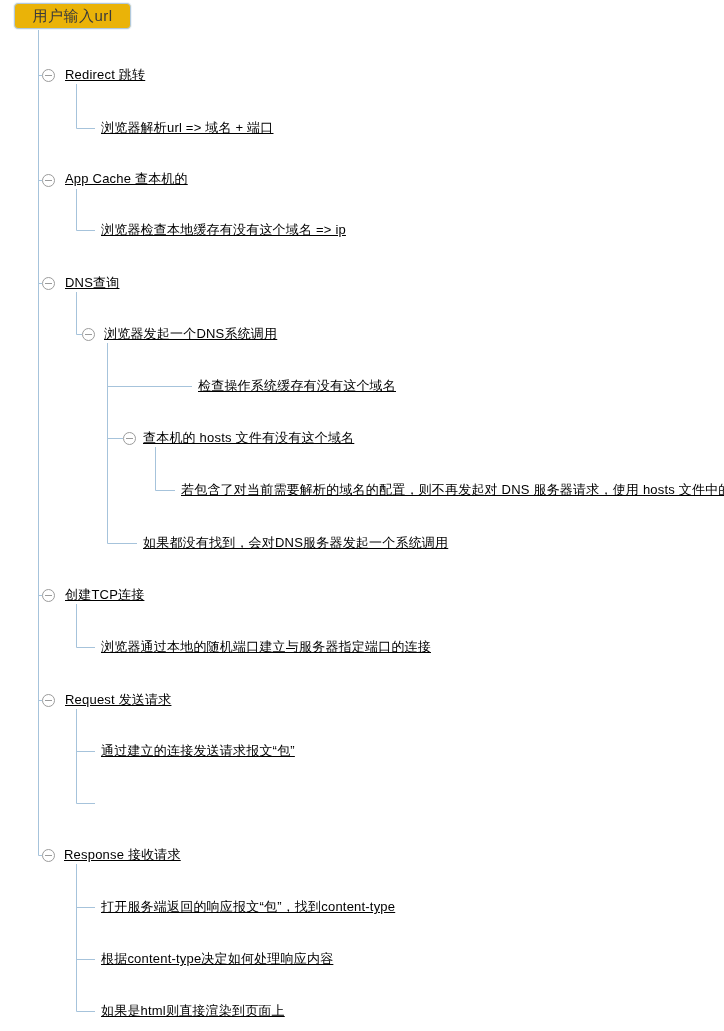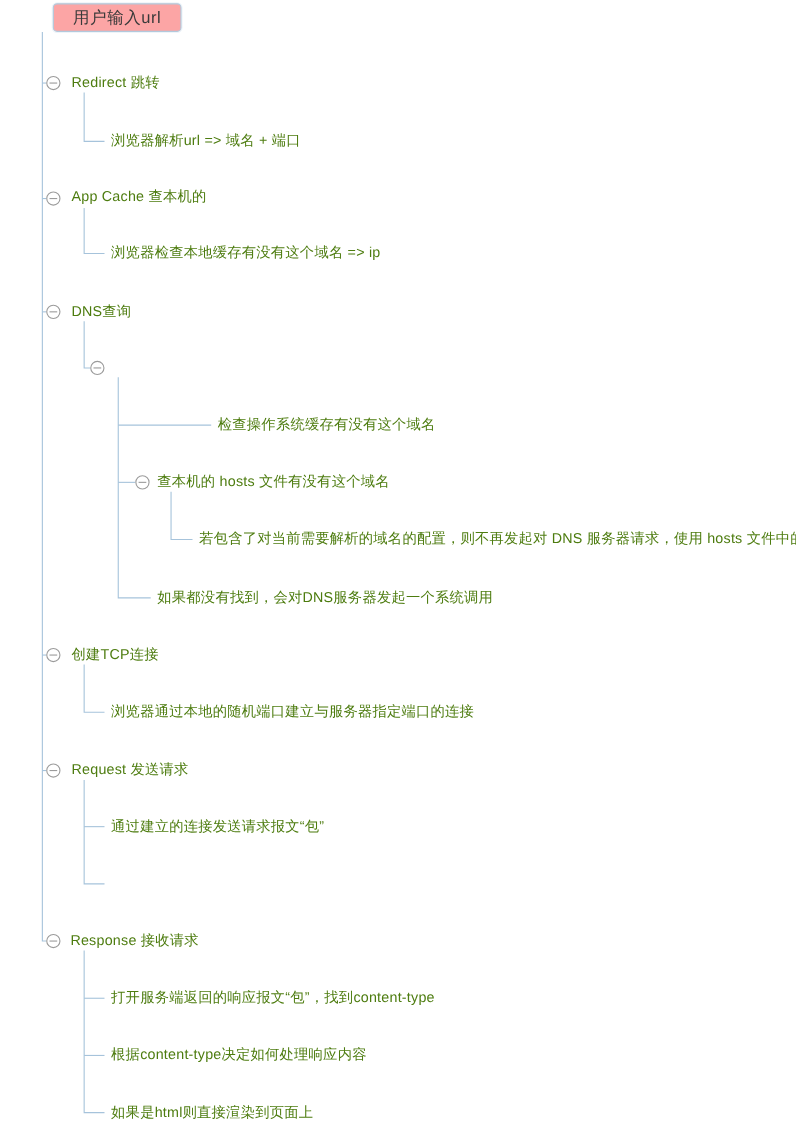--- a/index.html
+++ b/index.html
@@ -6,38 +6,38 @@
   html, body { background: #ffffff; }
   body {
     font-family: "Liberation Sans", "DejaVu Sans", sans-serif;
     width: 724px; height: 1031px;
     position: relative; overflow: hidden;
   }
   .canvas { position: absolute; left: 0; top: 0; width: 724px; height: 1031px; }
   .lines-svg { position: absolute; left: 0; top: 0; z-index: 0; }
   .root-node {
     position: absolute; left: 14px; top: 3px; width: 117px; height: 26px;
-    background: #fca5a5;
+    background: #eab308;
     border: 1px solid #b2c9dc;
     border-radius: 4px;
     box-shadow: 0 0 0 1px #eef4f9;
     display: flex; align-items: center; justify-content: center;
     z-index: 2;
-    margin-left: 34px;
   }
   .root-node span {
     font-size: 15px; color: #3a3a3a; letter-spacing: 0.5px; white-space: nowrap;
   }
   .nlabel {
     position: absolute; z-index: 2;
-    font-size: 13px; color: #4d7c0f;
+    font-size: 13px; color: #000000;
     white-space: nowrap;
     transform: translateY(-50%);
     letter-spacing: 0.2px;
     cursor: default;
+    text-decoration: underline;
   }
   .cicon {
     position: absolute; z-index: 3;
     width: 13px; height: 13px;
     border: 1px solid #9b9b9b; border-radius: 50%;
     background: #ffffff;
     display: flex; align-items: center; justify-content: center;
   }
   .cicon i {
     display: block; width: 7px; height: 1px; background: #9b9b9b;
@@ -113,20 +113,21 @@
     </span>
   <span class="cicon" style="left:42px;top:849px">
       <i></i>
     </span>
 
   <div class="nlabel" style="left:65px;top:75px">Redirect 跳转</div>
   <div class="nlabel" style="left:101px;top:128px">浏览器解析url =&gt; 域名 + 端口</div>
   <div class="nlabel" style="left:65px;top:179px">App Cache 查本机的</div>
   <div class="nlabel" style="left:101px;top:230px">浏览器检查本地缓存有没有这个域名 =&gt; ip</div>
   <div class="nlabel" style="left:65px;top:283px">DNS查询</div>
+  <div class="nlabel" style="left:104px;top:334px">浏览器发起一个DNS系统调用</div>
   <div class="nlabel" style="left:198px;top:386px">检查操作系统缓存有没有这个域名</div>
   <div class="nlabel" style="left:143px;top:438px">查本机的 hosts 文件有没有这个域名</div>
   <div class="nlabel" style="left:181px;top:490px">若包含了对当前需要解析的域名的配置，则不再发起对 DNS 服务器请求，使用 hosts 文件中的配置</div>
   <div class="nlabel" style="left:143px;top:543px">如果都没有找到，会对DNS服务器发起一个系统调用</div>
   <div class="nlabel" style="left:65px;top:595px">创建TCP连接</div>
   <div class="nlabel" style="left:101px;top:647px">浏览器通过本地的随机端口建立与服务器指定端口的连接</div>
   <div class="nlabel" style="left:65px;top:700px">Request 发送请求</div>
   <div class="nlabel" style="left:101px;top:751px">通过建立的连接发送请求报文“包”</div>
   <div class="nlabel" style="left:64px;top:855px">Response 接收请求</div>
   <div class="nlabel" style="left:101px;top:959px">根据content-type决定如何处理响应内容</div>

